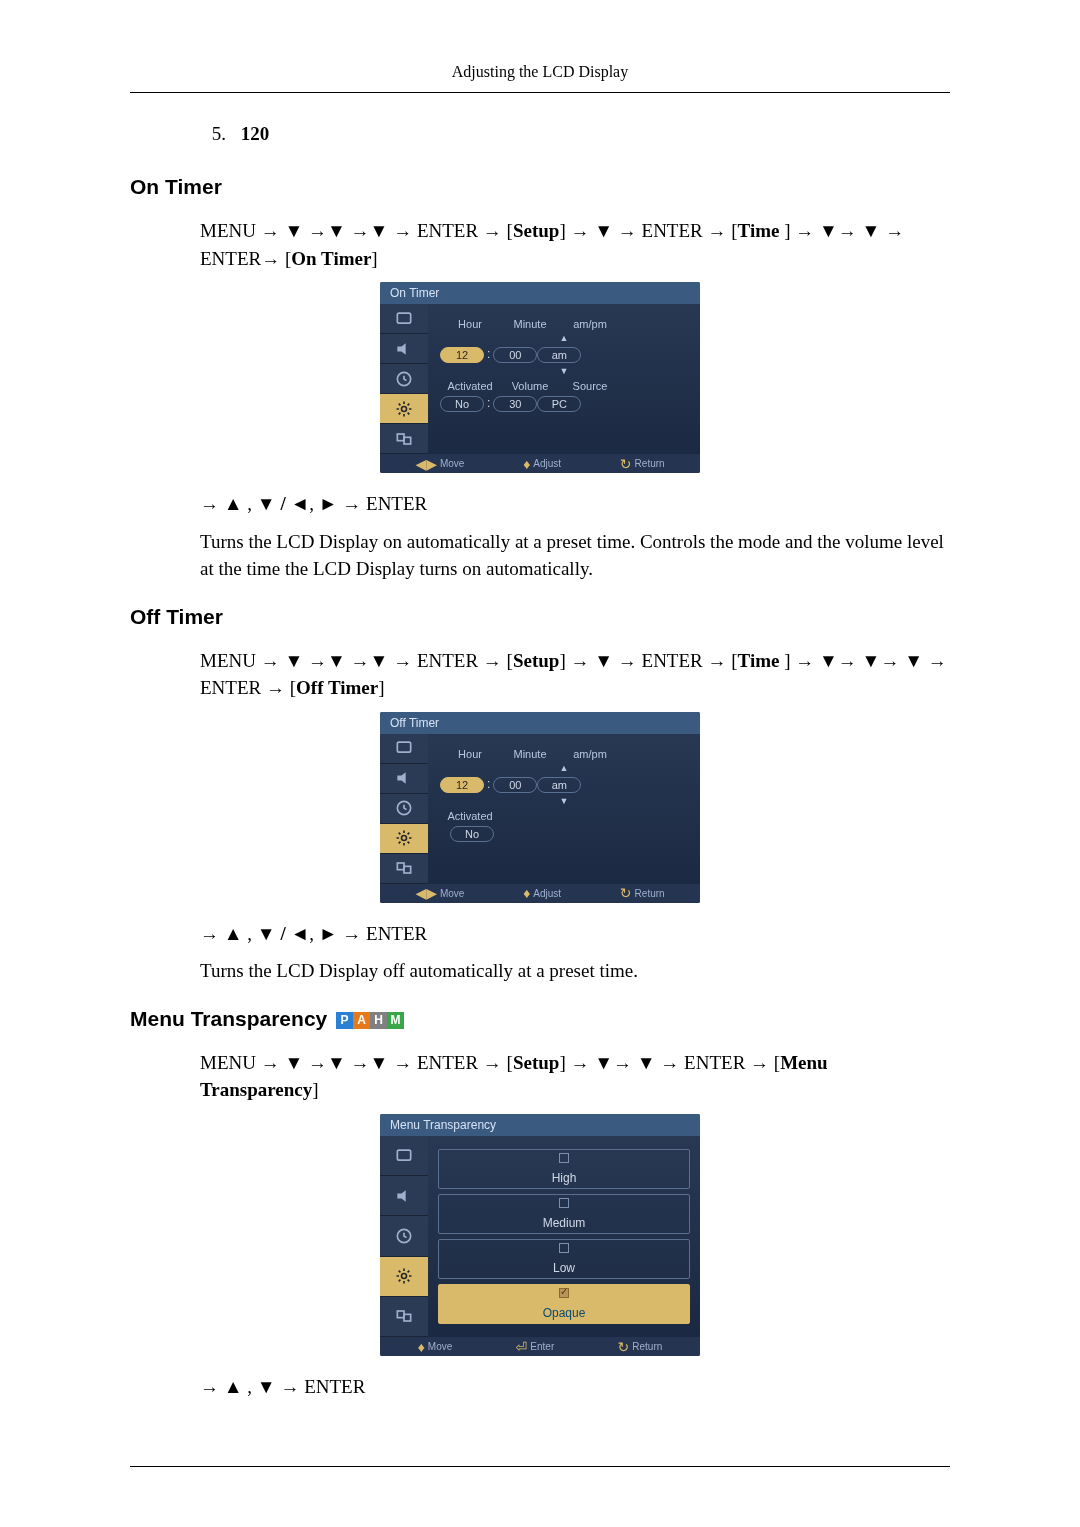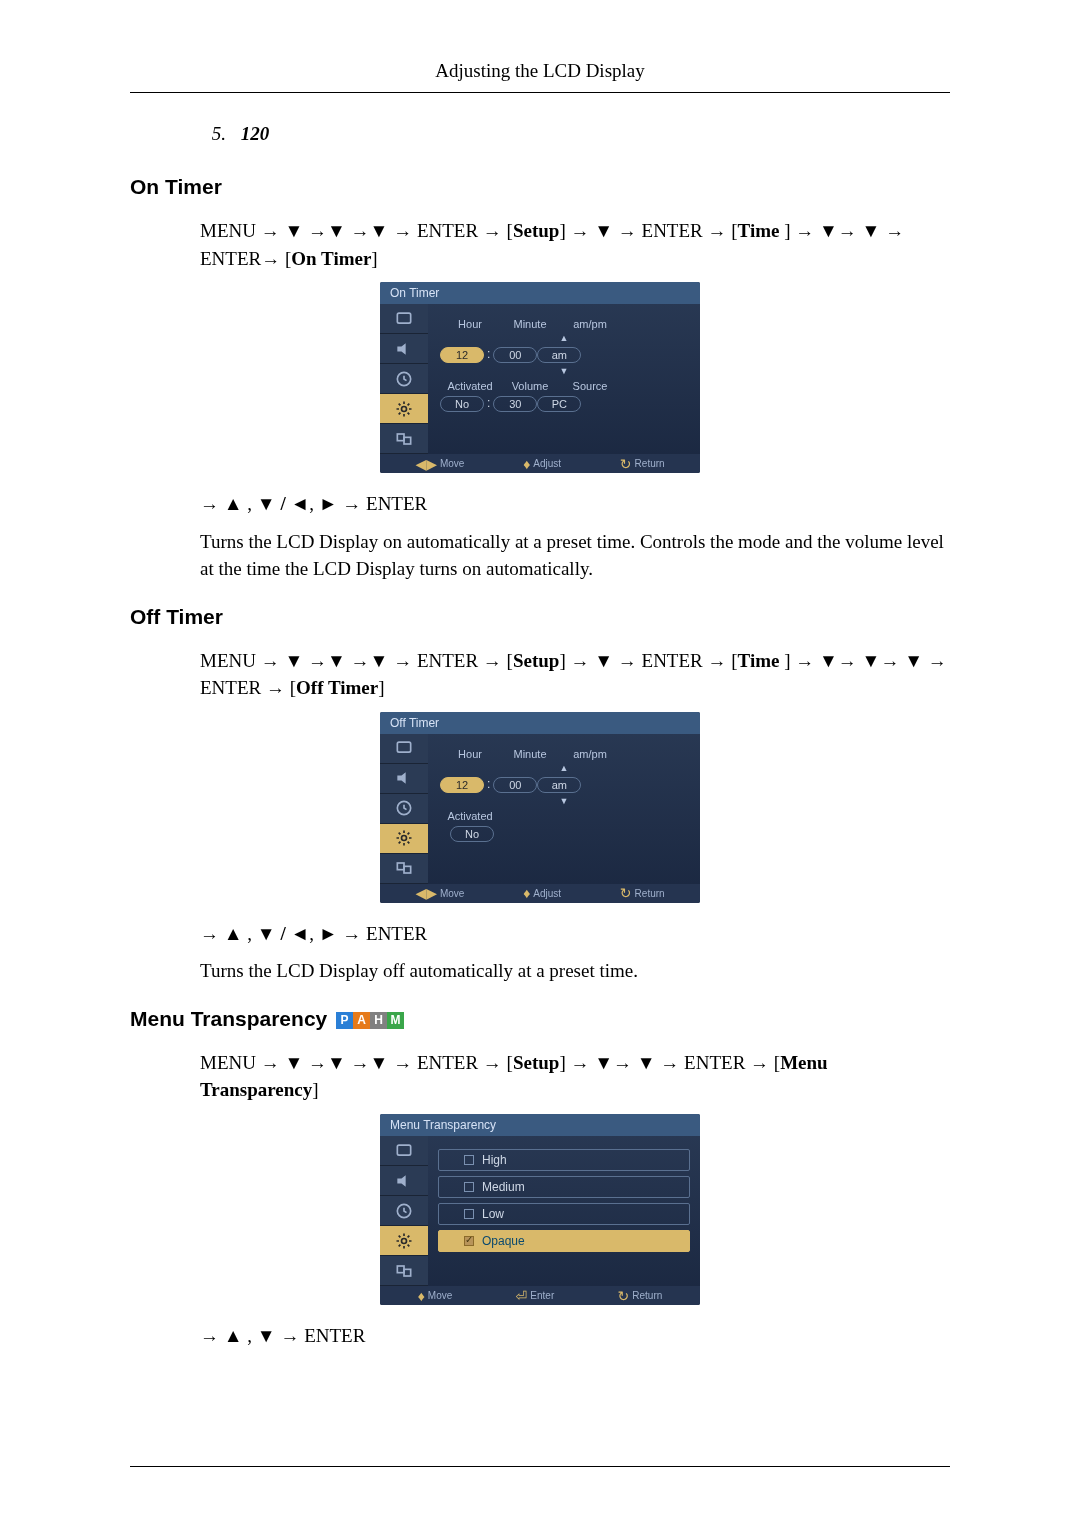--- a/index.html
+++ b/index.html
@@ -7,23 +7,23 @@
     width: 1080px;
     height: 1527px;
     background: #fff;
     font-family: "Times New Roman", Times, serif;
     font-size: 19px;
     color: #000;
     padding: 60px 130px 40px 130px;
     position: relative;
   }
   .header-area { text-align: center; padding-bottom: 10px; border-bottom: 1px solid #000; margin-bottom: 30px; }
-  .header-area span { font-size: 19px; }
+  .header-area span { font-size: 16px; }
   ol.num-list { list-style: none; padding-left: 70px; margin-bottom: 30px; }
-  ol.num-list li { margin: 8px 0; font-style: italic; }
+  ol.num-list li { margin: 8px 0; }
   ol.num-list li .num { display: inline-block; width: 26px; text-align: right; margin-right: 10px; }
   ol.num-list li .val { font-weight: bold; }
   h2.section {
     font-family: Arial, Helvetica, sans-serif;
     font-weight: bold;
     font-size: 21px;
     margin: 22px 0 18px 0;
   }
   .para { margin-left: 70px; margin-bottom: 10px; line-height: 1.45; }
   .osd-wrap { text-align: center; margin: 8px 0 12px 0; }
@@ -60,22 +60,23 @@
   .osd-footer {
     background: #253450; display: flex; justify-content: space-around;
     padding: 4px 6px; font-size: 10px; color: #9fb0cc;
   }
   .osd-footer .fi { display: flex; align-items: center; gap: 3px; }
   .osd-footer .dot { color: #d9b96a; font-size: 14px; line-height: 0; }
   
   .osd-list { padding: 8px 10px; }
   .osd-list-item {
     border: 1px solid #5a7090; border-radius: 2px;
-    padding: 3px 25px; margin: 5px 0; display: flex; align-items: center; gap: 8px;
+    padding: 3px 8px; margin: 5px 0; display: flex; align-items: center; gap: 8px;
     font-size: 12px;
+    flex-direction: column;
   }
   .osd-list-item .box { width: 10px; height: 10px; border: 1px solid #7a90b0; display: inline-block; }
   .osd-list-item.sel { background: #d9b96a; color: #0c4a6e; border-color: #d9b96a; }
   .osd-list-item.sel .box { border-color: #8a6a2a; background: #b8945a; position: relative; }
   .osd-list-item.sel .box::after { content: "✓"; position: absolute; top: -3px; left: 0; font-size: 10px; color: #4a3a10; }
   .badges { display: inline-flex; gap: 0; vertical-align: middle; margin-left: 3px; }
   .badge { width: 17px; height: 17px; display: inline-flex; align-items: center; justify-content: center; color: #fff; font-family: Arial; font-size: 12px; font-weight: bold; }
   .badge.p { background: #2a7fd6; }
   .badge.a { background: #e67a1a; }
   .badge.h { background: #808080; }

